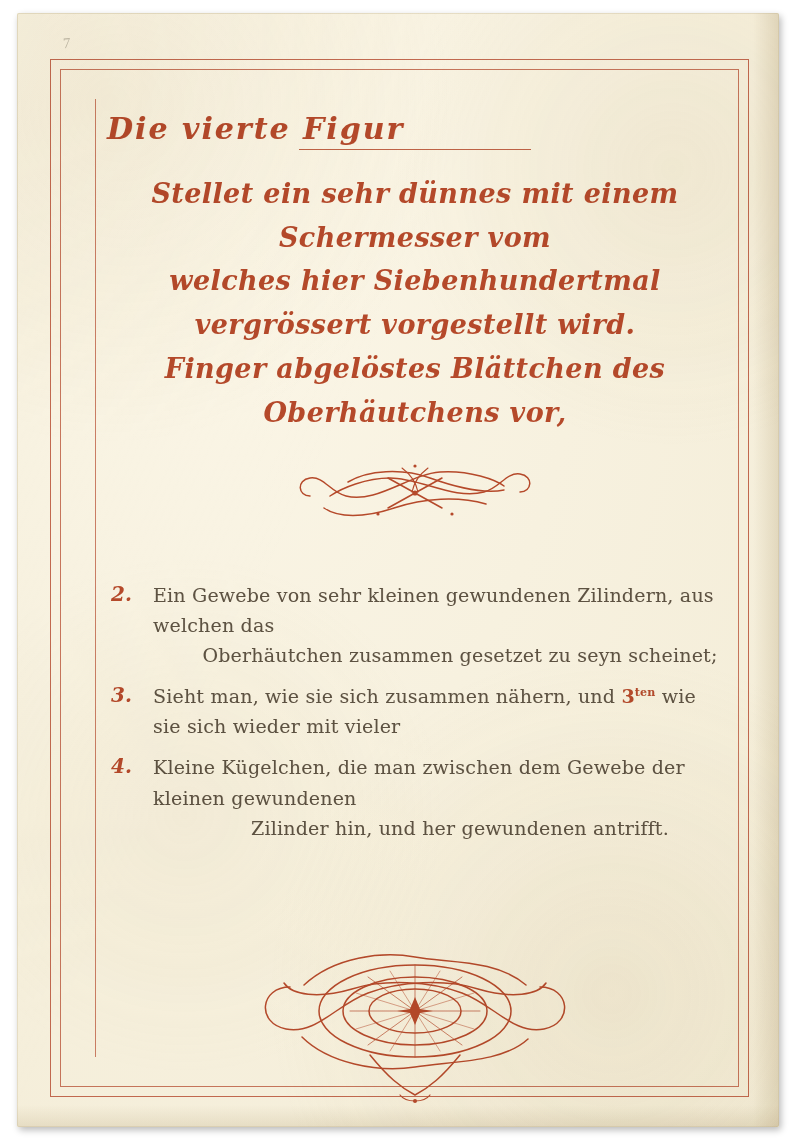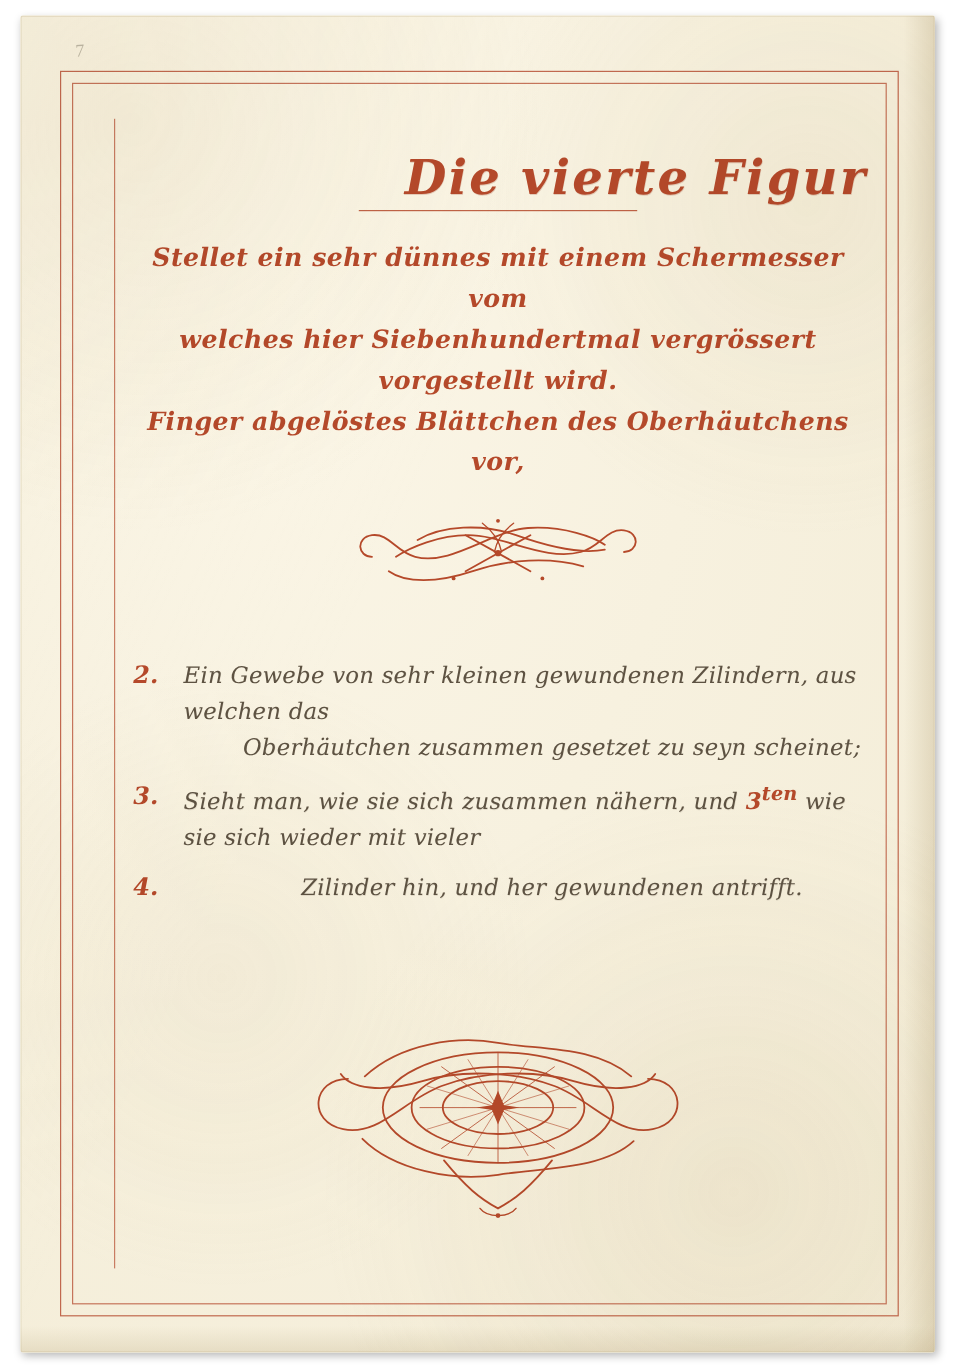--- a/index.html
+++ b/index.html
@@ -114,41 +114,41 @@
   
   .content {
     position: absolute;
     left: 90px;
     top: 98px;
     right: 56px;
     bottom: 60px;
   }
 
   .title {
-    text-align: right;
-    font-size: 40px;
+    text-align: left;
+    font-size: 30px;
     letter-spacing: 2px;
     color: #b5492a;
     font-style: italic;
     font-weight: 700;
-    margin: 14px 0 0 0;
+    margin: 0 0 0 0;
     text-shadow: 0.4px 0.4px 0 rgba(160,70,40,0.22);
   }
   .title-underline {
     width: 232px;
     height: 0;
     margin: 3px auto 0 auto;
     border-top: 1.4px solid #b5492a;
     opacity: .85;
   }
 
   .subtitle {
     margin: 22px 4px 0 4px;
     text-align: center;
-    font-size: 21px;
+    font-size: 27px;
     line-height: 1.62;
     color: #b5492a;
     font-style: italic;
     font-weight: 600;
     letter-spacing: 0.4px;
   }
   .subtitle span { display: block; }
 
   
   .flourish-small {
@@ -177,30 +177,29 @@
     font-style: italic;
     font-weight: 700;
     padding-top: 2px;
     padding-left: 4px;
   }
   .list-text {
     flex: 1 1 auto;
     font-size: 19px;
     line-height: 1.58;
     color: #5d5242;
-    font-style: italic;
     letter-spacing: 0.2px;
     text-shadow: 0.3px 0.3px 0 rgba(90,78,60,0.12);
   }
   .list-text .cont { display: block; padding-left: 44px; text-align: center; }
   .sup-ink {
     color: #b5492a;
     font-weight: 700;
   }
-  .sup-ink sup { font-size: 16px; }
+  .sup-ink sup { font-size: 11px; }
 
   
   .flourish-large-wrap {
     margin: 84px auto 0 auto;
     width: 330px;
   }
   .flourish-large { display: block; width: 330px; height: 180px; }
 </style>
 </head>
 <body>
@@ -259,20 +258,21 @@
           <div class="list-text">
             <span>Sieht man, wie sie sich zusammen nähern, und</span>
             <span class="sup-ink"><span>3</span><sup>ten</sup></span>
             <span>wie sie sich wieder mit vieler</span>
           </div>
         </li>
 
         <li class="list-item">
           <div class="list-num">4.</div>
           <div class="list-text">
+            <span>Kleine Kügelchen, die man zwischen dem Gewebe der kleinen gewundenen</span>
             <span class="cont">Zilinder hin, und her gewundenen antrifft.</span>
           </div>
         </li>
 
       </ul>
 
       <div class="flourish-large-wrap">
         <svg class="flourish-large" viewBox="0 0 330 180">
           <g fill="none" stroke="#b5492a" stroke-width="1.5" stroke-linecap="round">
             <ellipse cx="165" cy="84" rx="96" ry="46"></ellipse>

